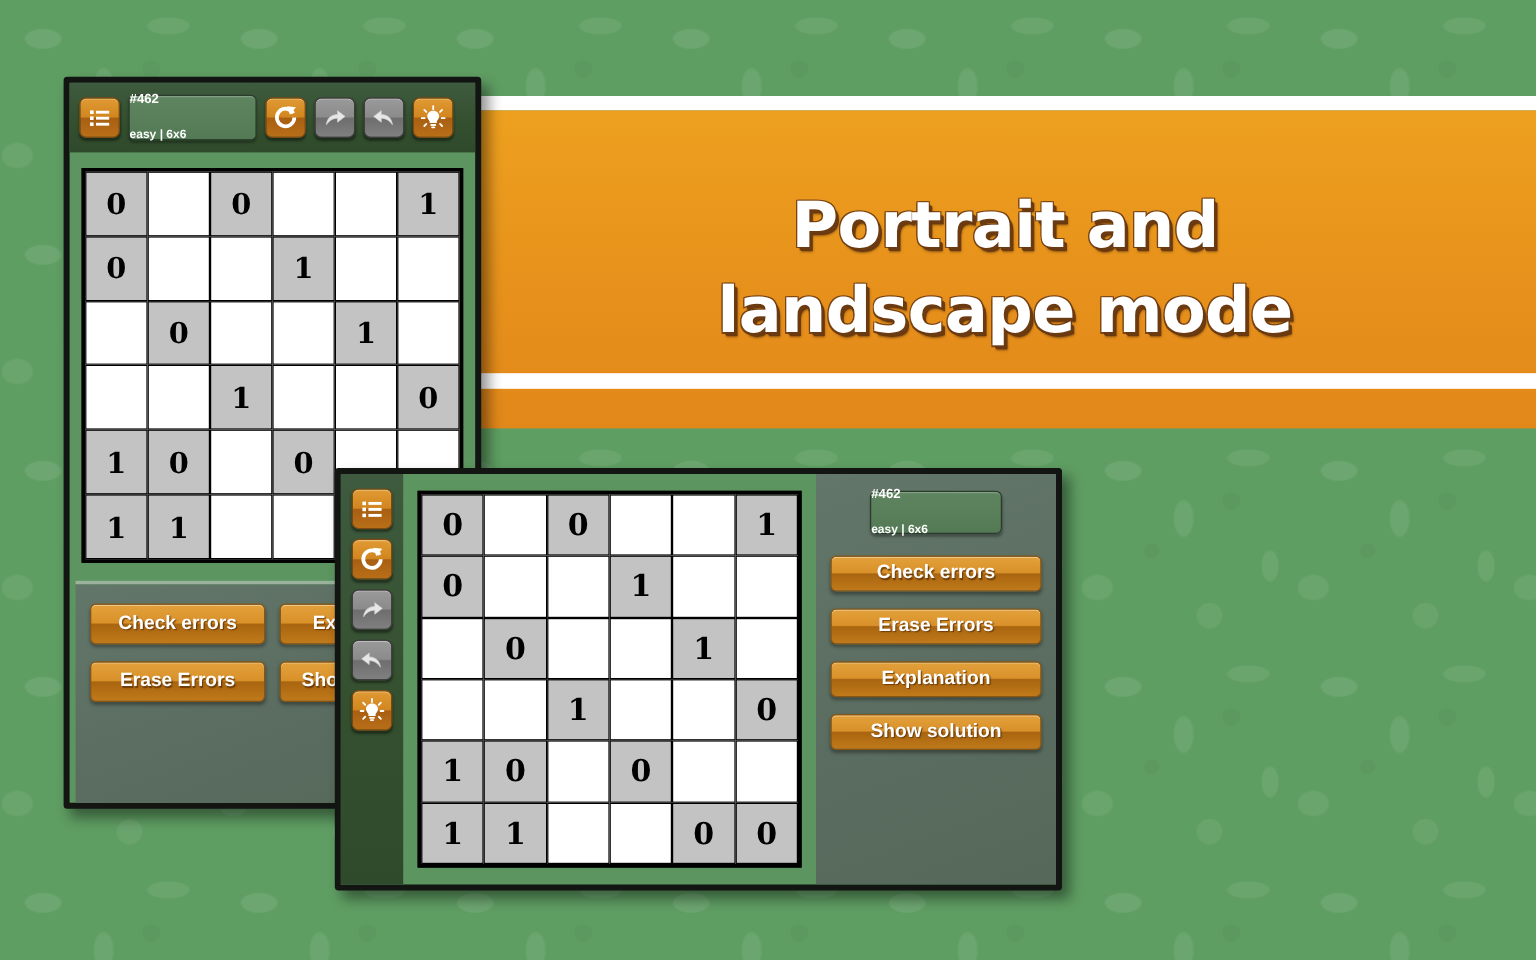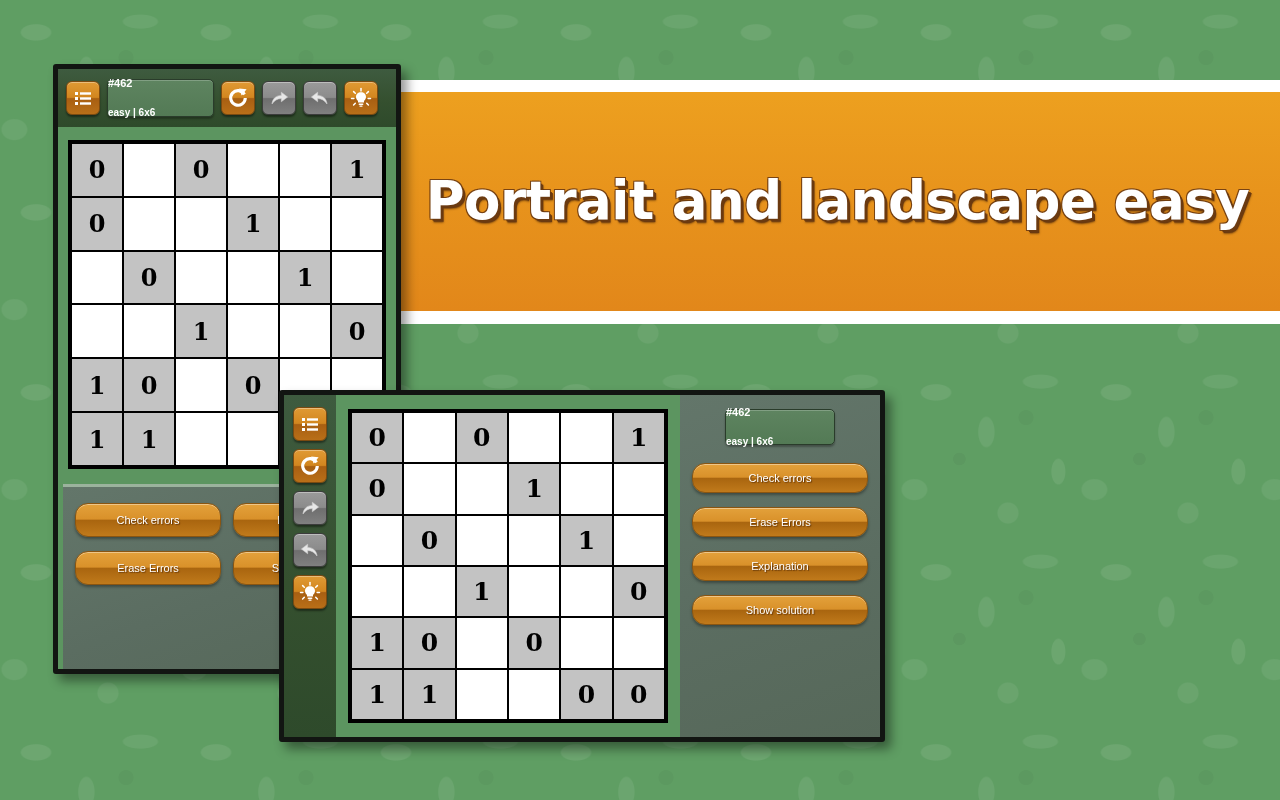--- a/index.html
+++ b/index.html
@@ -26,23 +26,23 @@
   }
 
   
   #banner-wrap{
     position:absolute; left:395px; top:80px; width:885px; height:244px;
   }
   .banner-stripe{ position:absolute; left:0; width:100%; background:#ffffff; }
   .stripe-top{ top:0; height:12px; }
   .stripe-bottom{ bottom:0; height:13px; }
   #banner-body{
-    position:absolute; left:0; top:12px; width:100%; height:219px;
+    position:absolute; left:0; top:12px; width:100%; height:265px;
     background:linear-gradient(180deg,#eda01f 0%, #e8941c 45%, #e2871a 100%);
-    display:flex; flex-direction:row; align-items:center; justify-content:center;
+    display:flex; flex-direction:column; align-items:center; justify-content:center;
     gap:16px;
   }
   .banner-line{
     font-family:"DejaVu Sans", sans-serif;
     font-size:53px; font-weight:bold; color:#ffffff;
     letter-spacing:-0.5px; line-height:1.02;
     text-shadow:
       2px 2px 0 #6b3a10, 3px 3px 0 #6b3a10, 3px 4px 2px rgba(60,30,5,.55),
       -1px -1px 0 #7a4413, 1px -1px 0 #7a4413, -1px 1px 0 #7a4413;
     white-space:nowrap;
@@ -82,23 +82,23 @@
     display:flex; flex-direction:column; align-items:flex-start; justify-content:center;
     line-height:1.25;
   }
   .info-id{ font-size:11px; font-weight:bold; }
   .info-sub{ font-size:10px; font-weight:bold;margin-top:16px; }
 
   
   .abtn{
     background:linear-gradient(180deg,#e3a13b 0%, #d9912a 47%, #a9650f 51%, #c07a1b 100%);
     border:1px solid #8a5511;
-    border-radius:13px;
+    border-radius:5px;
     box-shadow:inset 0 1px 0 rgba(255,255,255,.4), 0 2px 3px rgba(0,0,0,.35);
-    color:#ffffff; font-size:11px; font-weight:normal;
+    color:#ffffff; font-size:16px; font-weight:bold;
     display:flex; align-items:center; justify-content:center;
     text-shadow:1px 1px 1px rgba(80,40,5,.75);
     overflow:hidden; white-space:nowrap;
   }
 
   
   .grid{
     display:grid; grid-template-columns:repeat(6,1fr); grid-template-rows:repeat(6,1fr);
     background:#000; gap:0; border:3px solid #000;
   }
@@ -144,21 +144,21 @@
 </style>
 </head>
 <body>
 
 <div id="bg-pattern"></div>
 
 <div id="banner-wrap">
   <div class="banner-stripe stripe-top"></div>
   <div id="banner-body">
     <div class="banner-line">Portrait and</div>
-    <div class="banner-line">landscape easy</div>
+    <div class="banner-line">landscape mode</div>
   </div>
   <div class="banner-stripe stripe-bottom"></div>
 </div>
 
 <div class="window" id="portrait-window">
 
   <div id="portrait-toolbar" class="toolbar-dark">
     <div class="ibtn orange">
         <svg width="20" height="20" viewBox="0 0 20 20">
           <g fill="#fff">

